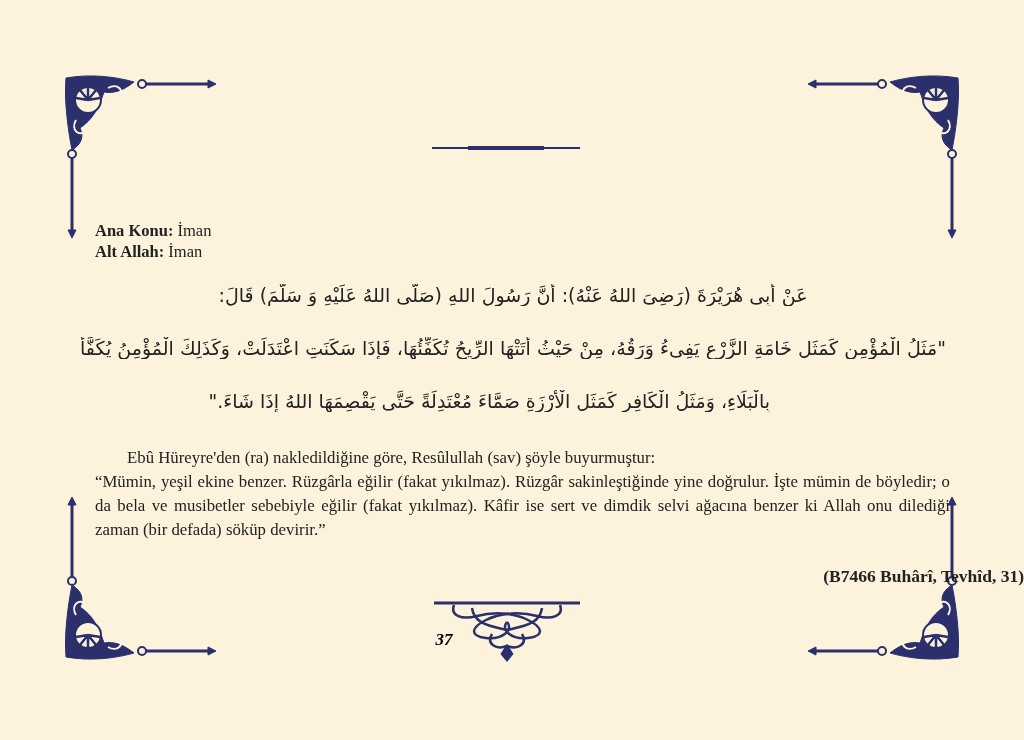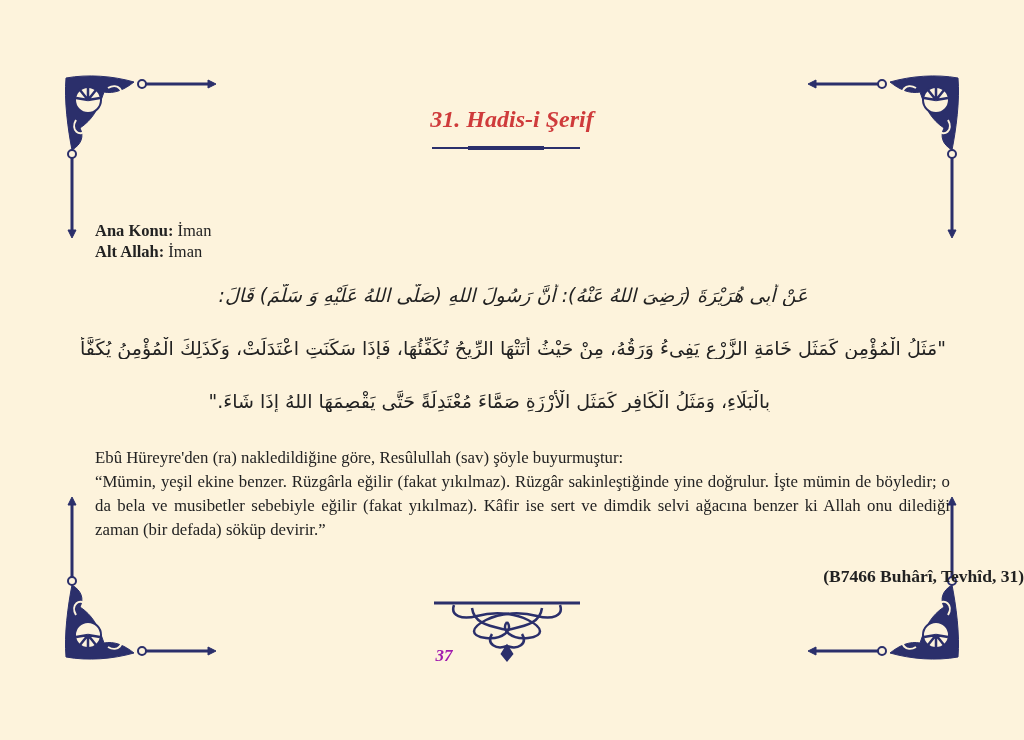--- a/index.html
+++ b/index.html
@@ -29,36 +29,36 @@
   .title-rule::after {
     content:""; position:absolute; left:36px; top:-1px; width:76px; height:4px; background:#2b2f6b;
   }
   .meta { position:absolute; left:95px; top:220px; font-size:16.5px; line-height:21px; }
   .meta b { font-weight:bold; }
   .arabic {
     position:absolute; left:80px; width:866px; direction:rtl;
     font-family:"DejaVu Sans",sans-serif; font-size:19px; color:#222;
     white-space:nowrap; overflow:hidden;
   }
-  .ar1 { top:284px; text-align:center;font-style:italic; }
+  .ar1 { top:284px; text-align:center; }
   .ar2 { top:337px; text-align:justify; text-align-last:justify; }
   .ar3 { top:390px; left:180px; width:590px; text-align:right; }
   .tr {
     position:absolute; left:95px; width:855px; font-size:16.8px; line-height:24px;
   }
-  .tr-intro { top:446px; }
+  .tr-intro { top:446px;margin-left:32px; }
   .tr-quote { top:470px; text-align:justify; }
   .source {
     position:absolute; left:0; width:1024px; top:566px; text-align:right;
     font-weight:bold; font-size:17.5px;
   }
   .bottom-ornament { position:absolute; left:432px; top:600px; width:150px; height:62px; }
   .page-number {
-    position:absolute; left:0; width:888px; top:646px; text-align:center;
-    font-weight:bold; font-style:italic; font-size:17px; color:#a21caf;
+    position:absolute; left:0; width:888px; top:630px; text-align:center;
+    font-weight:bold; font-style:italic; font-size:17px; color:#000000;
   }
 </style>
 </head>
 <body>
 
 <div class="page">
 
   <div class="corner c-tl">
     <svg viewBox="0 0 190 185" fill="none" stroke="#2b2f6b">
       <path d="M88 14 L155 14" stroke-width="3"></path>
@@ -113,21 +113,20 @@
       <path d="M10 160 L14 168 L18 160 Z" fill="#2b2f6b"></path>
       <circle cx="14" cy="84" r="4" stroke-width="2"></circle>
       <path d="M8 8 C30 4 55 6 76 12 C66 20 56 24 46 22 C40 40 34 50 22 58 C26 66 24 74 14 80 C10 60 6 30 8 8 Z" fill="#2b2f6b" stroke-width="1"></path>
       <circle cx="30" cy="30" r="13" fill="#fdf3dc" stroke-width="2"></circle>
       <path d="M30 30 L22 20 M30 30 L30 17 M30 30 L38 20 M30 30 L42 28 M30 30 L18 28" stroke-width="2.5"></path>
       <path d="M50 18 C60 12 68 22 60 28" stroke="#fdf3dc" stroke-width="2"></path>
       <path d="M18 50 C12 60 22 68 28 60" stroke="#fdf3dc" stroke-width="2"></path>
     </svg>
   </div>
 
-  <div class="title">31. Hadis-i Şerif</div>
   <div class="title-rule"></div>
 
   <div class="meta">
     <div>
       <b>Ana Konu:</b>
       <span>İman</span>
     </div>
     <div>
       <b>Alt Allah:</b>
       <span>İman</span>

